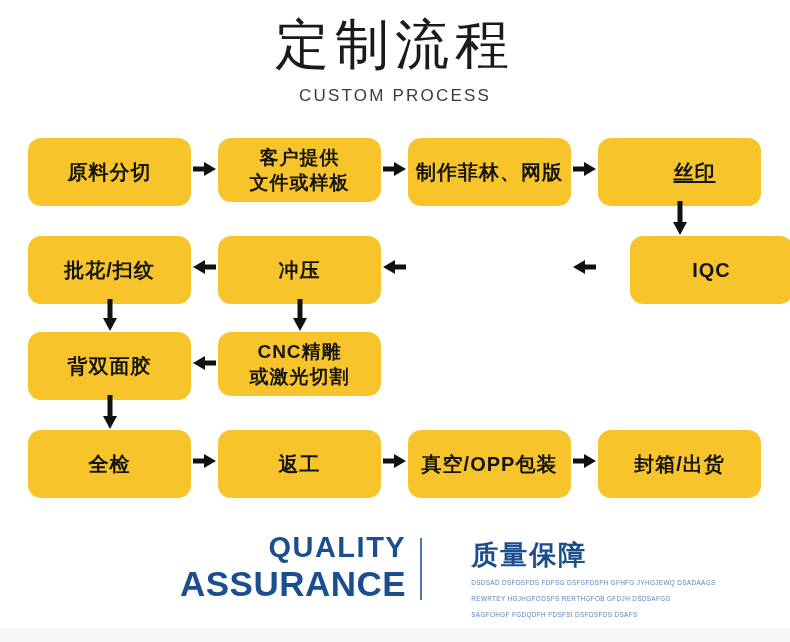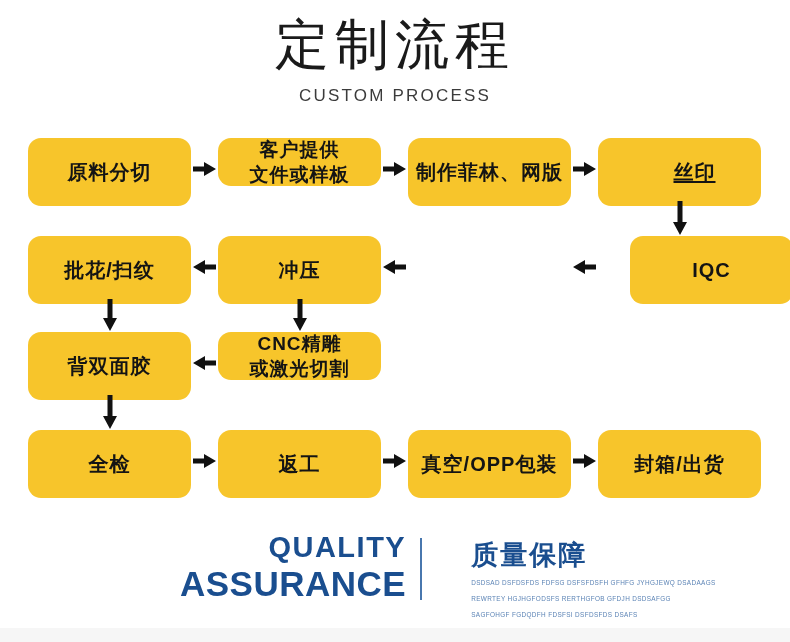--- a/index.html
+++ b/index.html
@@ -64,21 +64,21 @@
     text-align: center;
     box-sizing: border-box;
     color: #141414;
     font-size: 20px;
     font-weight: 700;
     letter-spacing: 1px;
     line-height: 24px;
     padding: 0 6px;
   }
   .node.two-line {
-    height: 48px;
+    height: 64px;
     line-height: 25px;
     font-size: 19px;
   }
   .node .lbl { display: block; }
   .node.underline .lbl { text-decoration: underline; text-underline-offset: 2px; }
 
   
   .arrow {
     position: absolute;
   }

